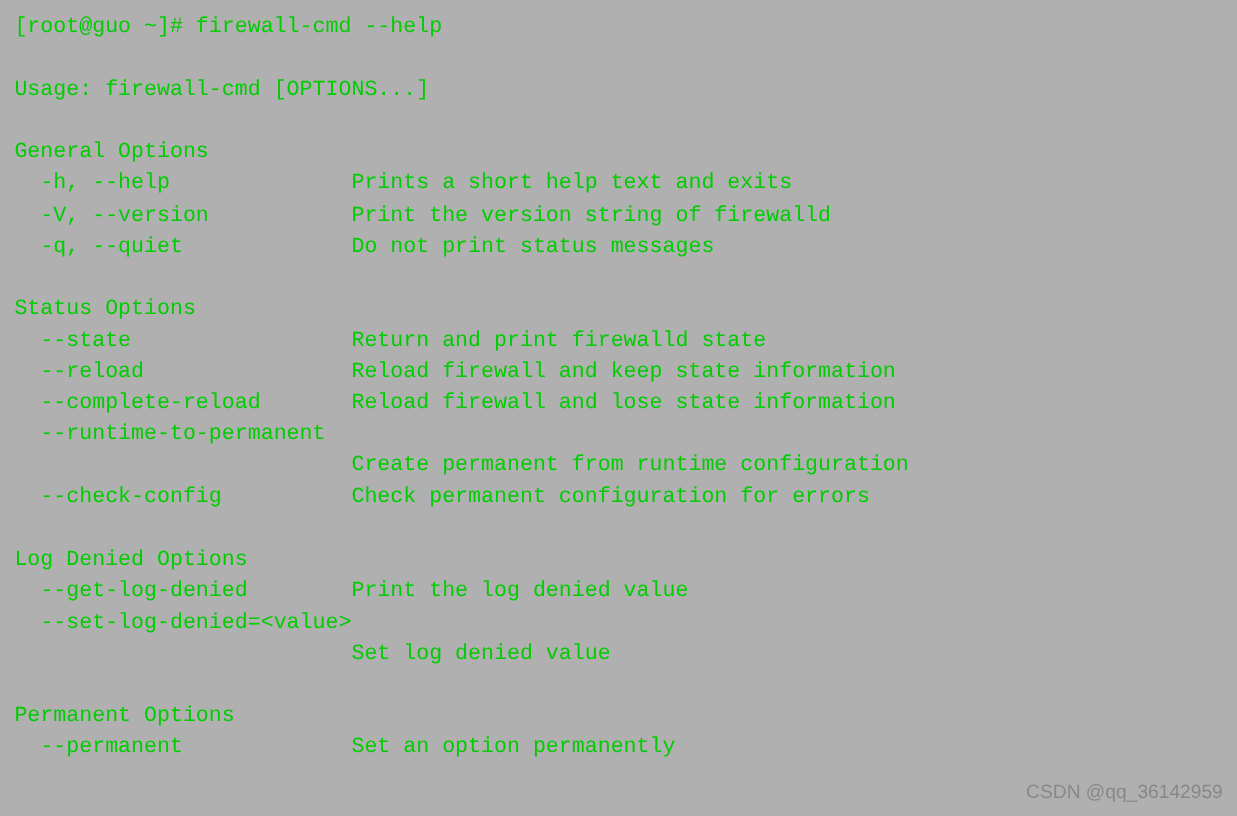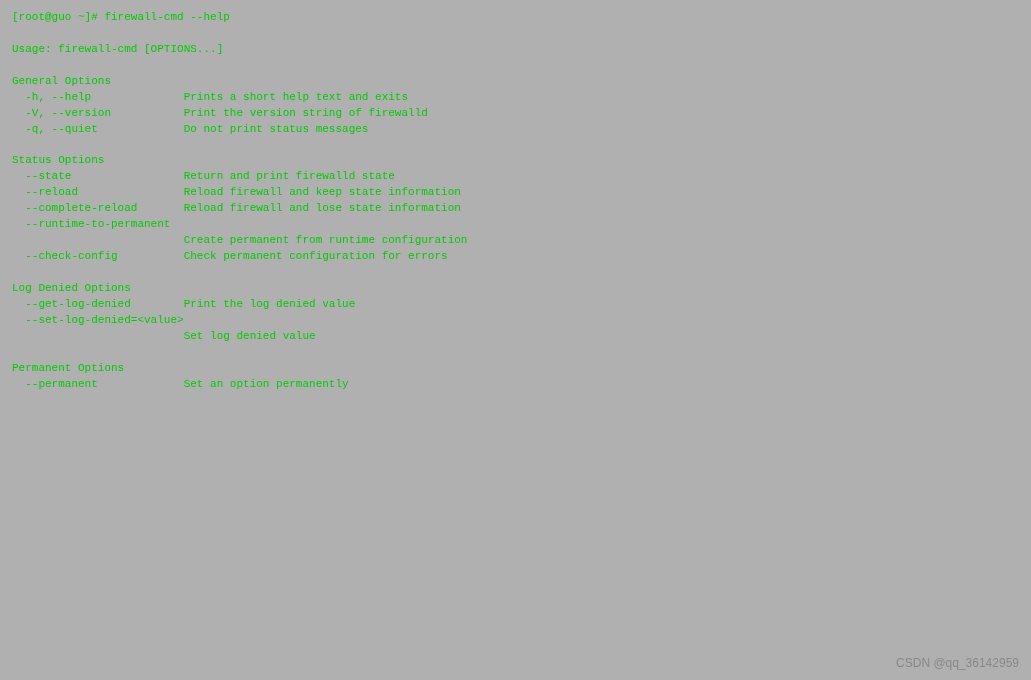--- a/index.html
+++ b/index.html
@@ -21,32 +21,32 @@
     .terminal {
       background-color: #b0b0b0;
       width: 1031px;
       height: 680px;
       padding: 10px 12px;
       position: relative;
     }
 
     .terminal pre {
       font-family: 'Courier New', Courier, monospace;
-      font-size: 11px;
+      font-size: 18px;
       color: #00cc00;
       line-height: 1.45;
       white-space: pre;
     }
 
     .watermark {
       position: absolute;
       bottom: 10px;
       right: 12px;
       font-family: Arial, sans-serif;
-      font-size: 12px;
+      font-size: 16px;
       color: #888888;
     }
   </style>
 </head>
 <body>
 
 <div class="terminal">
   <pre>[root@guo ~]# firewall-cmd --help
 
 Usage: firewall-cmd [OPTIONS...]

